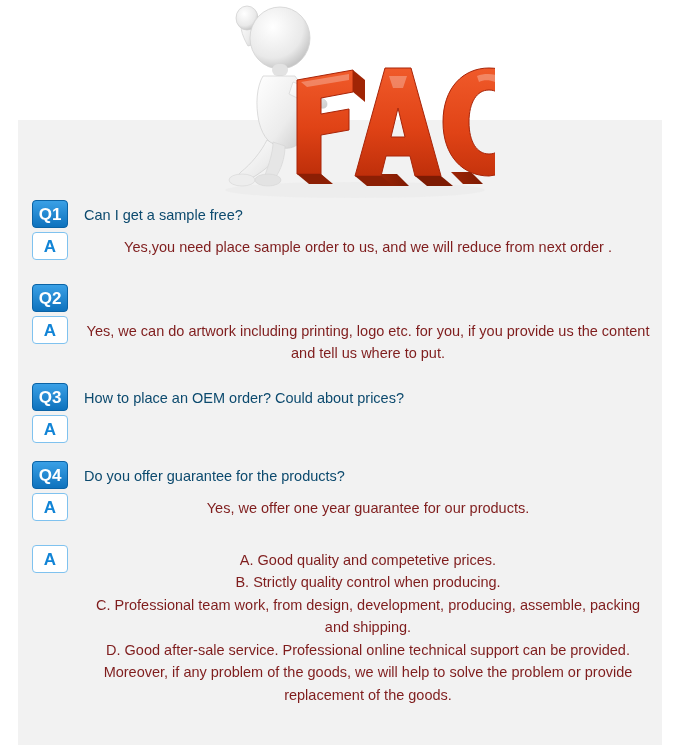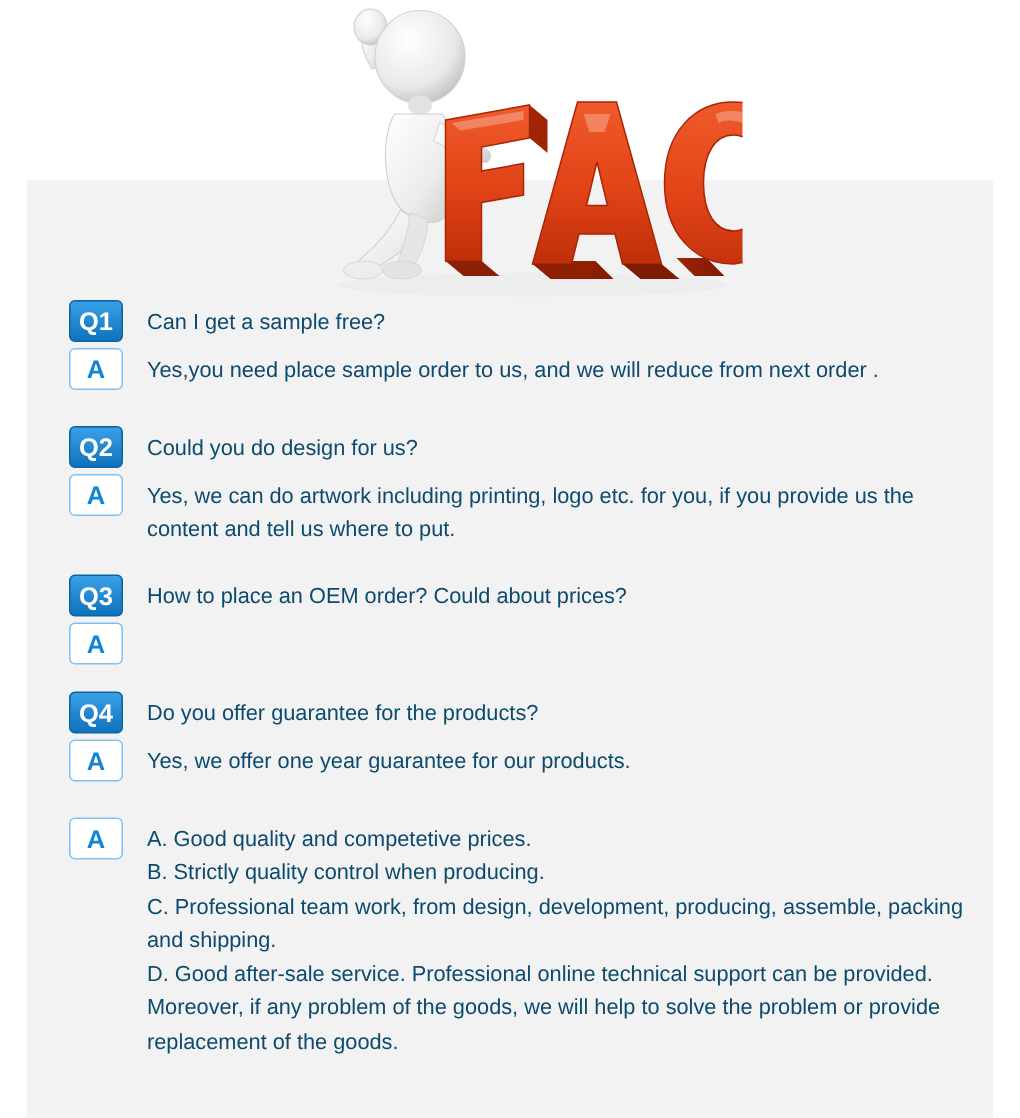--- a/index.html
+++ b/index.html
@@ -70,21 +70,21 @@
   .badge {
     flex: 0 0 auto;
     width: 36px;
     height: 28px;
     border-radius: 4px;
     color: #ffffff;
     font-size: 17px;
     font-weight: bold;
     line-height: 28px;
     text-align: center;
-    margin-left: 28px;
+    margin-left: 14px;
     margin-right: 16px;
     box-sizing: border-box;
     letter-spacing: 0px;
   }
 
   .badge.q {
     background: #1184d6;
     background-image: linear-gradient(#3aa0e6, #0e72bd);
     border: 1px solid #0b63a5;
   }
@@ -103,21 +103,22 @@
     padding-top: 4px;
     padding-right: 10px;
     white-space: pre-line;
   }
 
   .text.q {
     color: #0c4a6e;
   }
 
   .text.a {
-    color: #0c4a6e;
+    color: #7f1d1d;
+    text-align: center;
   }
 
   .spacer-lg { height: 14px; }
   .spacer-sm { height: 8px; }
 </style>
 </head>
 <body>
 
 <div id="page">
 
@@ -215,21 +216,20 @@
         <div class="badge a">A</div>
         <div class="text a">Yes,you need place sample order to us, and we will reduce from next order .</div>
       </div>
     </div>
 
     <div class="spacer-lg"></div>
 
     <div class="qa-block">
       <div class="row">
         <div class="badge q">Q2</div>
-        <div class="text q">Could you do design for us?</div>
       </div>
       <div class="row">
         <div class="badge a">A</div>
         <div class="text a">Yes, we can do artwork including printing, logo etc. for you, if you provide us the content and tell us where to put.</div>
       </div>
     </div>
 
     <div class="spacer-sm"></div>
 
     <div class="qa-block">

